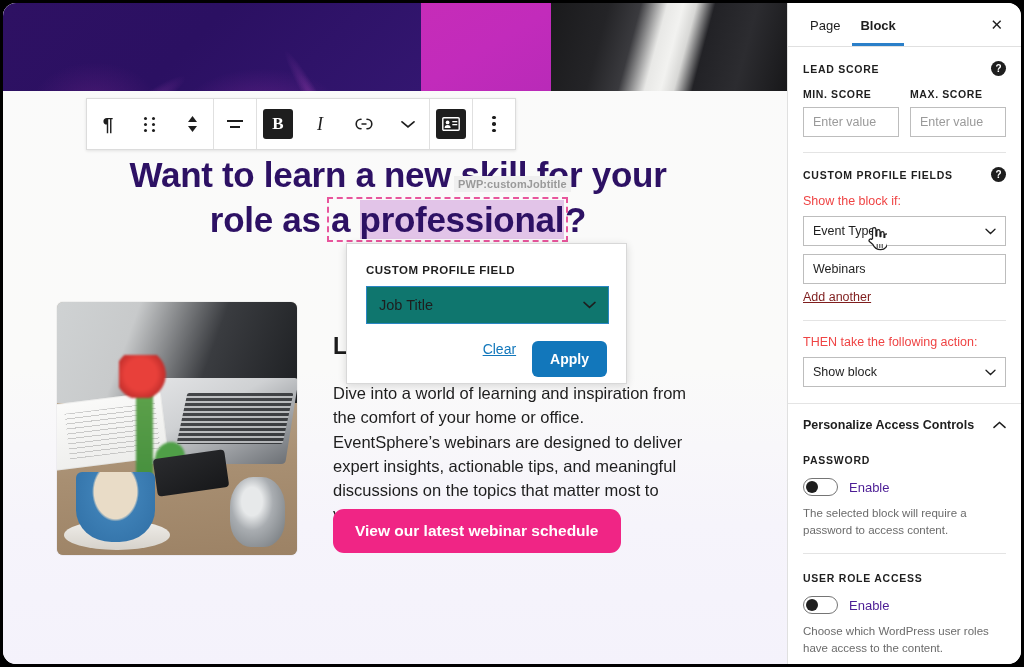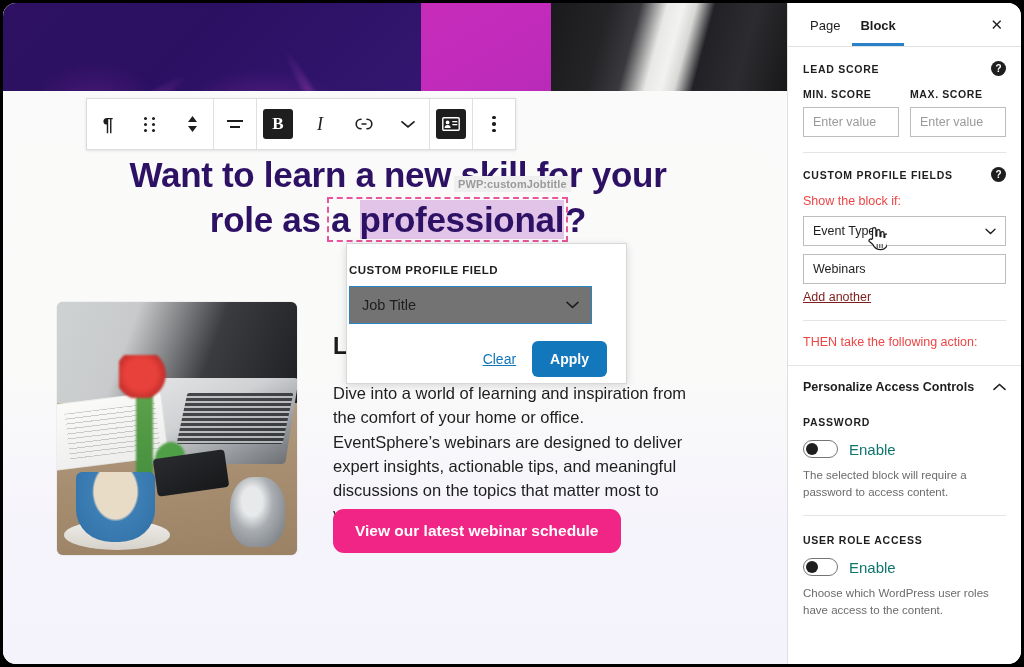--- a/index.html
+++ b/index.html
@@ -183,36 +183,36 @@
   }
 
   
   .popover {
     position: absolute; left: 343px; top: 240px;
     width: 281px; height: 141px;
     background: #fff;
     border: 1px solid #d8d8d8;
     box-shadow: 0 2px 8px rgba(0,0,0,.14);
     z-index: 40;
-    padding: 20px 19px 0 2px;
+    padding: 20px 19px 0 19px;
   }
   .pop-label {
     font-size: 11.5px; font-weight: 700; color: #1e1e1e;
     letter-spacing: .5px; margin-bottom: 10px;
   }
   .pop-select {
     width: 243px; height: 38px;
     border: 1.5px solid #2986c4;
-    background: #737373;
+    background: #0f766e;
     display: flex; align-items: center; justify-content: space-between;
     padding: 0 12px;
     font-size: 14.5px; color: #1e1e1e; cursor: pointer;
   }
   .pop-actions {
-    display: flex; align-items: center; justify-content: flex-end;
+    display: flex; justify-content: flex-end;
     gap: 16px; margin-top: 17px;
   }
   .link-clear {
     color: #1277bb; font-size: 14px; text-decoration: underline; cursor: pointer;
   }
   .btn-apply {
     background: #1277bb; color: #fff;
     font-size: 14px; font-weight: 700;
     padding: 10px 18px; border: none; border-radius: 6px; cursor: pointer;
     font-family: "Liberation Sans", sans-serif;
@@ -300,21 +300,21 @@
   .toggle {
     width: 35px; height: 18px; border-radius: 10px;
     border: 1.5px solid #757575; background: #fff;
     position: relative; cursor: pointer; flex: 0 0 auto;
   }
   .toggle i {
     position: absolute; left: 1.5px; top: 1.5px;
     width: 12px; height: 12px; border-radius: 50%;
     background: #1e1e1e; display: block;
   }
-  .toggle-lbl { font-size: 15px; color: #0f766e; }
+  .toggle-lbl { font-size: 13px; color: #4c1d95; }
   .hint { font-size: 11.5px; color: #6b6b6b; line-height: 1.45; }
 
   .cursor-hand {
     position: absolute; left: 862px; top: 222px;
     width: 22px; height: 26px; z-index: 60; pointer-events: none;
   }
 </style>
 </head>
 <body>
 
@@ -497,20 +497,26 @@
 
         <input class="inp" type="text" value="Webinars" style="">
 
         <span class="link-add">Add another</span>
       </div>
 
       <div class="divider"></div>
 
       <div class="sb-sec">
         <div class="lbl-text">THEN take the following action:</div>
+        <div class="sel">
+          <span>Show block</span>
+          <svg width="11" height="7" viewBox="0 0 11 7">
+            <path d="M1 1.2 L5.5 5.5 L10 1.2" stroke="#1e1e1e" stroke-width="1.3" fill="none" stroke-linecap="round"></path>
+          </svg>
+        </div>
       </div>
 
       <div style="height:8px"></div>
 
       <div class="accordion">
         <span class="acc-title">Personalize Access Controls</span>
         <svg width="13" height="8" viewBox="0 0 13 8">
           <path d="M1 6.4 L6.5 1.4 L12 6.4" stroke="#1e1e1e" stroke-width="1.5" fill="none" stroke-linecap="round"></path>
         </svg>
       </div>

